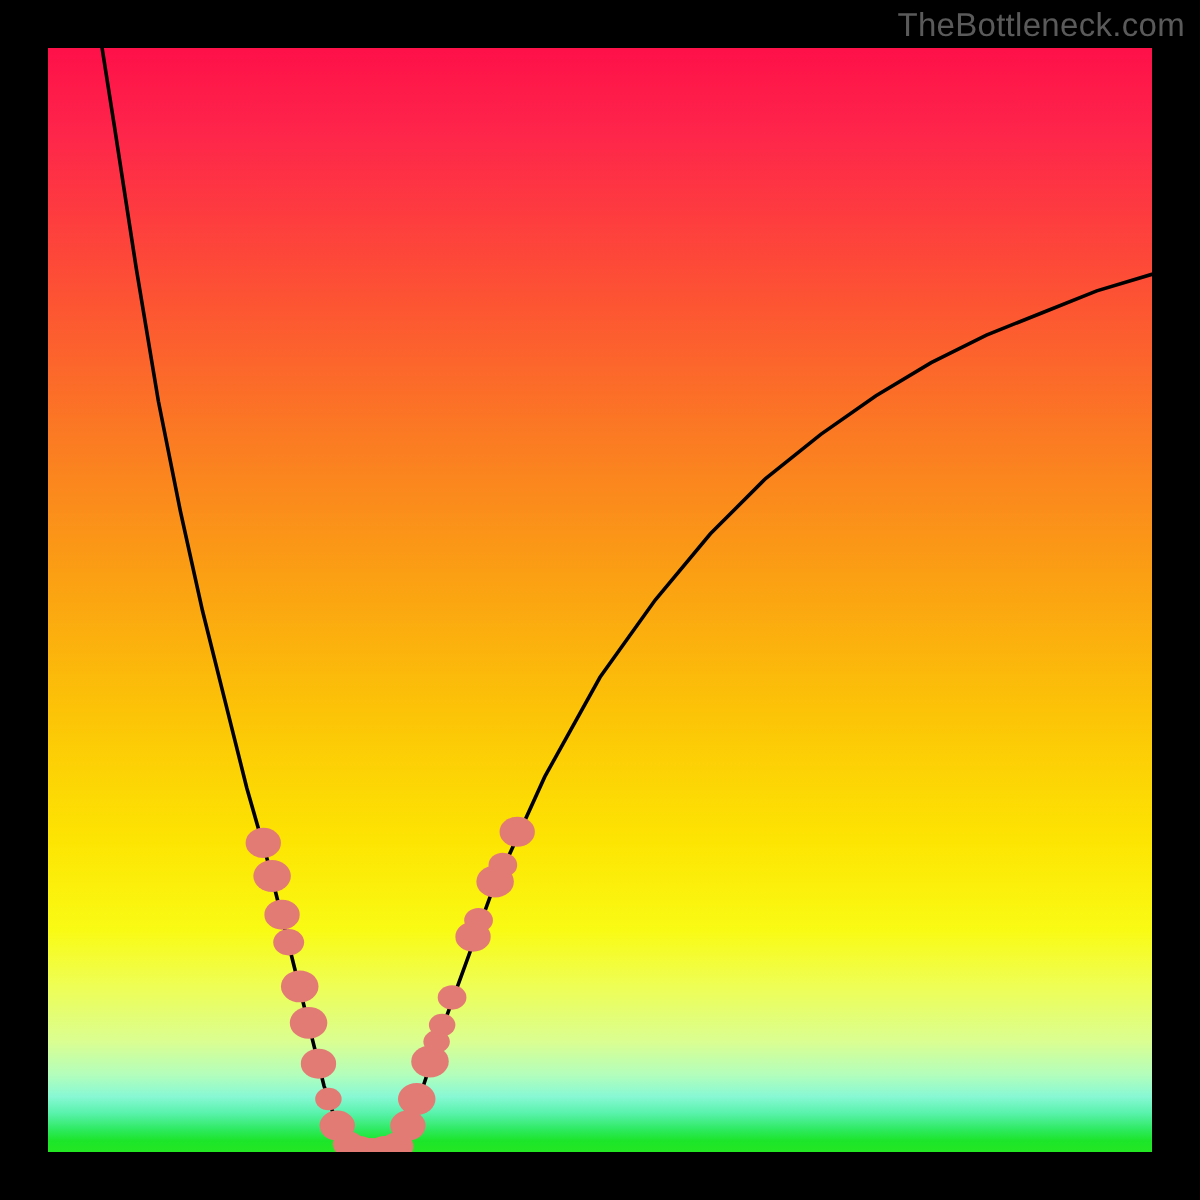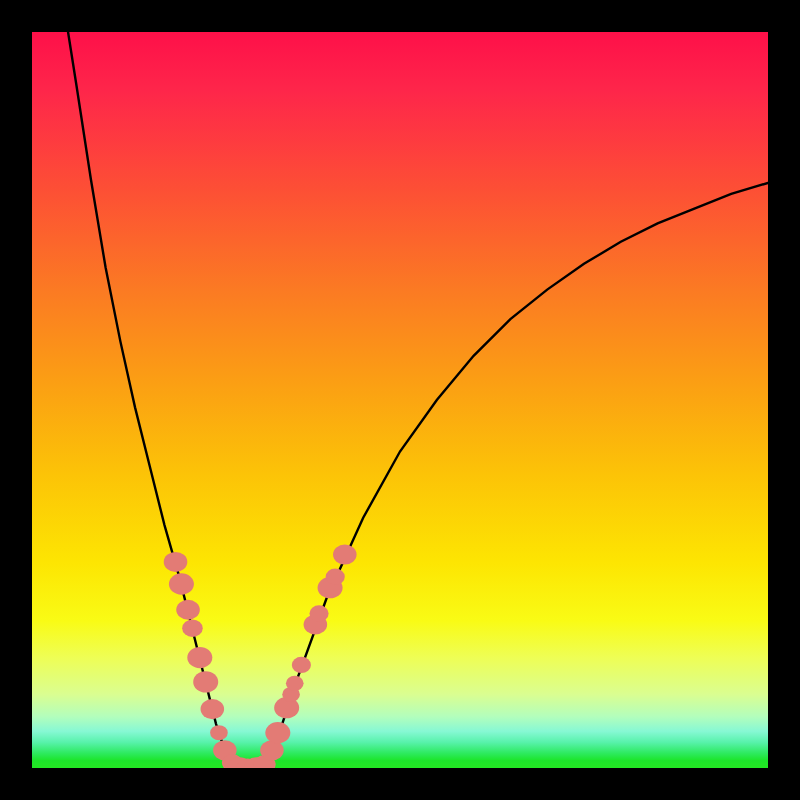--- a/index.html
+++ b/index.html
@@ -68,20 +68,21 @@
   }
   .bead {
     fill: #e37b75;
     stroke: none;
   }
 </style>
 </head>
 <body>
 
 <div class="frame">
+  <div class="watermark">TheBottleneck.com</div>
   <div class="plot">
     <svg class="curves" viewBox="0 0 736 736" preserveAspectRatio="none">
       <g id="curve-group">
           <path d="M 36.06 0.00 L 44.16 51.52 L 58.88 147.20 L 73.60 235.52 L 88.32 309.12 L 103.04 375.36 L 117.76 434.24 L 132.48 493.12 L 147.20 544.64 L 161.92 603.52 L 176.64 662.40 L 184.00 691.84 L 191.36 713.92 L 198.72 728.64 L 206.08 736.00 L 206.08 736.00 L 213.44 736.00 L 220.80 736.00 L 228.16 736.00 L 228.16 736.00 L 235.52 728.64 L 242.88 713.92 L 250.24 691.84 L 264.96 647.68 L 294.40 566.72 L 331.20 485.76 L 368.00 419.52 L 404.80 368.00 L 441.60 323.84 L 478.40 287.04 L 515.20 257.60 L 552.00 231.84 L 588.80 209.76 L 625.60 191.36 L 662.40 176.64 L 699.20 161.92 L 736.00 150.88 " class="curve"></path>
         </g>
       <g id="bead-group">
           <ellipse cx="143.52" cy="529.92" rx="11.78" ry="10.01" class="bead"></ellipse>
           <ellipse cx="149.41" cy="552.00" rx="12.51" ry="10.64" class="bead"></ellipse>
           <ellipse cx="156.03" cy="577.76" rx="11.78" ry="10.01" class="bead"></ellipse>
           <ellipse cx="160.45" cy="596.16" rx="10.30" ry="8.76" class="bead"></ellipse>

